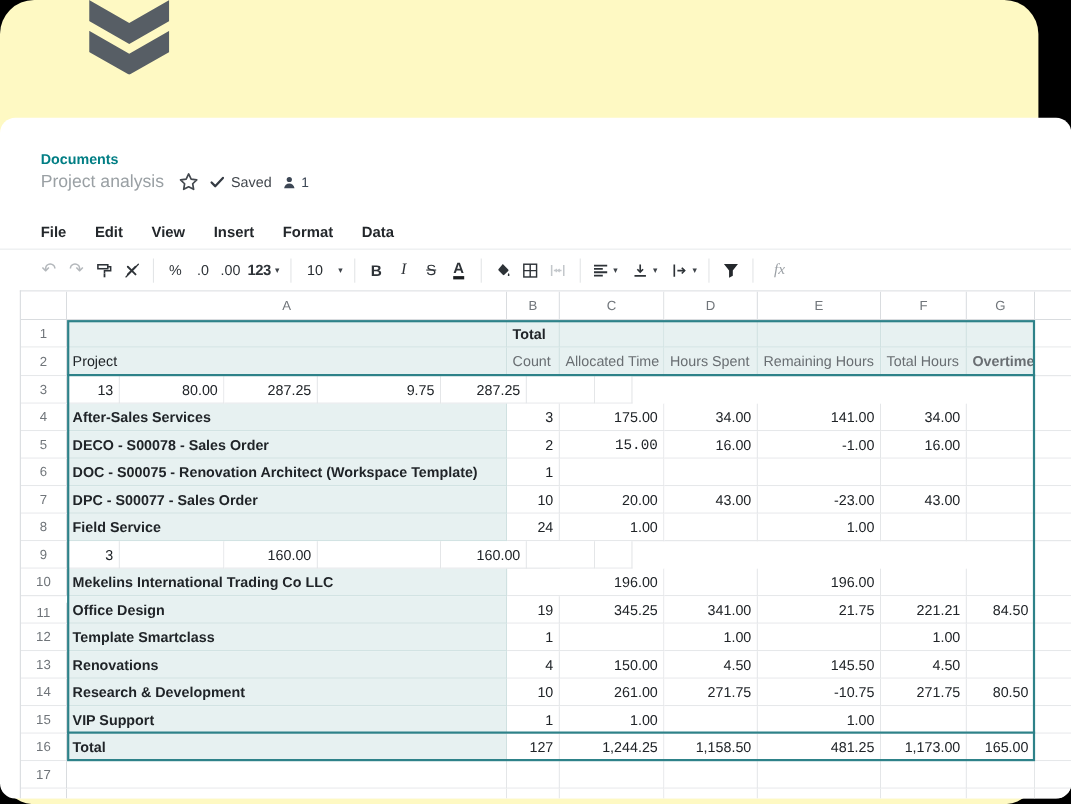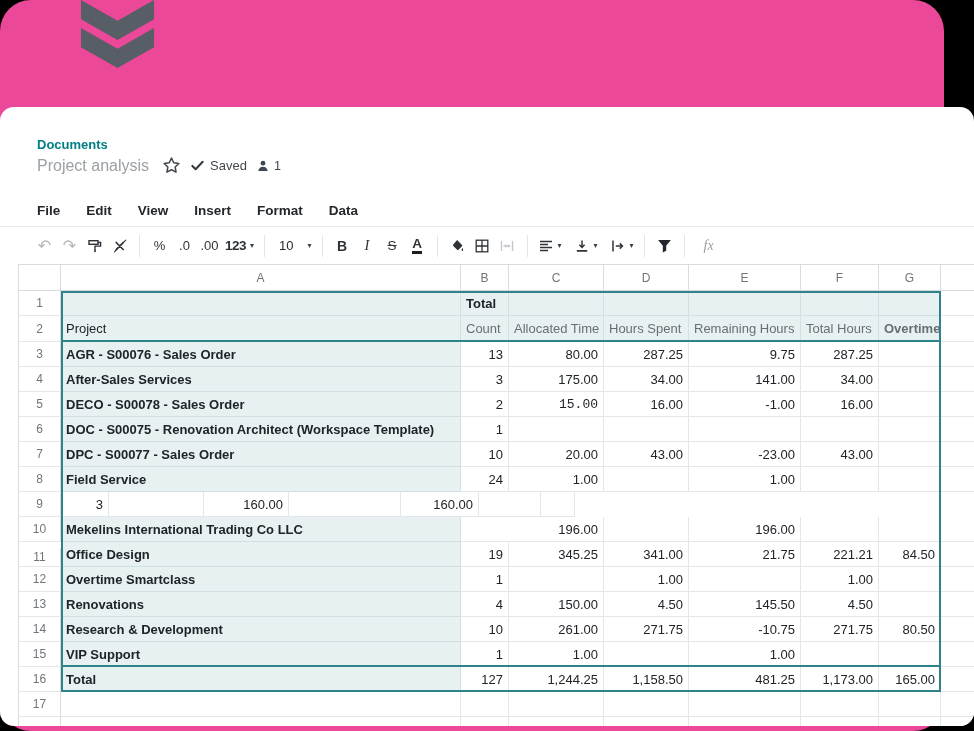--- a/index.html
+++ b/index.html
@@ -1,18 +1,18 @@
 <!DOCTYPE html>
 <html><head>
 <meta charset="utf-8">
 <style>
   * { margin:0; padding:0; box-sizing:border-box; }
   html,body { width:974px; height:731px; overflow:hidden; background:#000;
     font-family:"Liberation Sans", sans-serif; }
-  .stage { position:relative; width:944px; height:731px; background:#ec4899;border-radius:31px; }
+  .stage { position:relative; width:944px; height:731px; background:#fef9c3;border-radius:31px; }
 
   
   .logo { position:absolute; left:81px; top:0; }
   .logo .chev { width:73px; height:40px; background:#575e65;
     clip-path:polygon(0 0,50% 52%,100% 0,100% 48%,50% 100%,0 48%); }
   .logo .chev + .chev { margin-top:-12px; }
 
   
   .card { position:absolute; left:0; top:107px; width:974px; height:619px;
     background:#fff; border-radius:14px; overflow:hidden;
@@ -245,21 +245,20 @@
           <div class="cell teal hdr-gray" style="width: 48px;">Count</div>
           <div class="cell teal hdr-gray" style="width: 95px;">Allocated Time</div>
           <div class="cell teal hdr-gray" style="width: 85px;">Hours Spent</div>
           <div class="cell teal hdr-gray" style="width: 112px;">Remaining Hours</div>
           <div class="cell teal hdr-gray" style="width: 78px;">Total Hours</div>
           <div class="cell teal hdr-gray" style="width: 62px; font-weight: bold;">Overtime</div>
           <div class="cell" style="width: 34px;"></div>
         </div>
         <div class="g-row" style="height: 25px;">
           <div class="cell rowhdr" style="width: 42px;">3</div>
-          <div class="cell teal bold" style="width: 400px;">AGR - S00076 - Sales Order</div>
           <div class="cell num" style="width: 48px;">13</div>
           <div class="cell num" style="width: 95px;">80.00</div>
           <div class="cell num" style="width: 85px;">287.25</div>
           <div class="cell num" style="width: 112px;">9.75</div>
           <div class="cell num" style="width: 78px;">287.25</div>
           <div class="cell num" style="width: 62px;"></div>
           <div class="cell" style="width: 34px;"></div>
         </div>
         <div class="g-row" style="height: 25px;">
           <div class="cell rowhdr" style="width: 42px;">4</div>
@@ -343,21 +342,21 @@
           <div class="cell num" style="width: 48px;">19</div>
           <div class="cell num" style="width: 95px;">345.25</div>
           <div class="cell num" style="width: 85px;">341.00</div>
           <div class="cell num" style="width: 112px;">21.75</div>
           <div class="cell num" style="width: 78px;">221.21</div>
           <div class="cell num" style="width: 62px;">84.50</div>
           <div class="cell" style="width: 34px;"></div>
         </div>
         <div class="g-row" style="height: 25px;">
           <div class="cell rowhdr" style="width: 42px;">12</div>
-          <div class="cell teal bold" style="width: 400px;">Overtime Smartclass</div>
+          <div class="cell teal bold" style="width: 400px;">Template Smartclass</div>
           <div class="cell num" style="width: 48px;">1</div>
           <div class="cell num" style="width: 95px;"></div>
           <div class="cell num" style="width: 85px;">1.00</div>
           <div class="cell num" style="width: 112px;"></div>
           <div class="cell num" style="width: 78px;">1.00</div>
           <div class="cell num" style="width: 62px;"></div>
           <div class="cell" style="width: 34px;"></div>
         </div>
         <div class="g-row" style="height: 25px;">
           <div class="cell rowhdr" style="width: 42px;">13</div>

